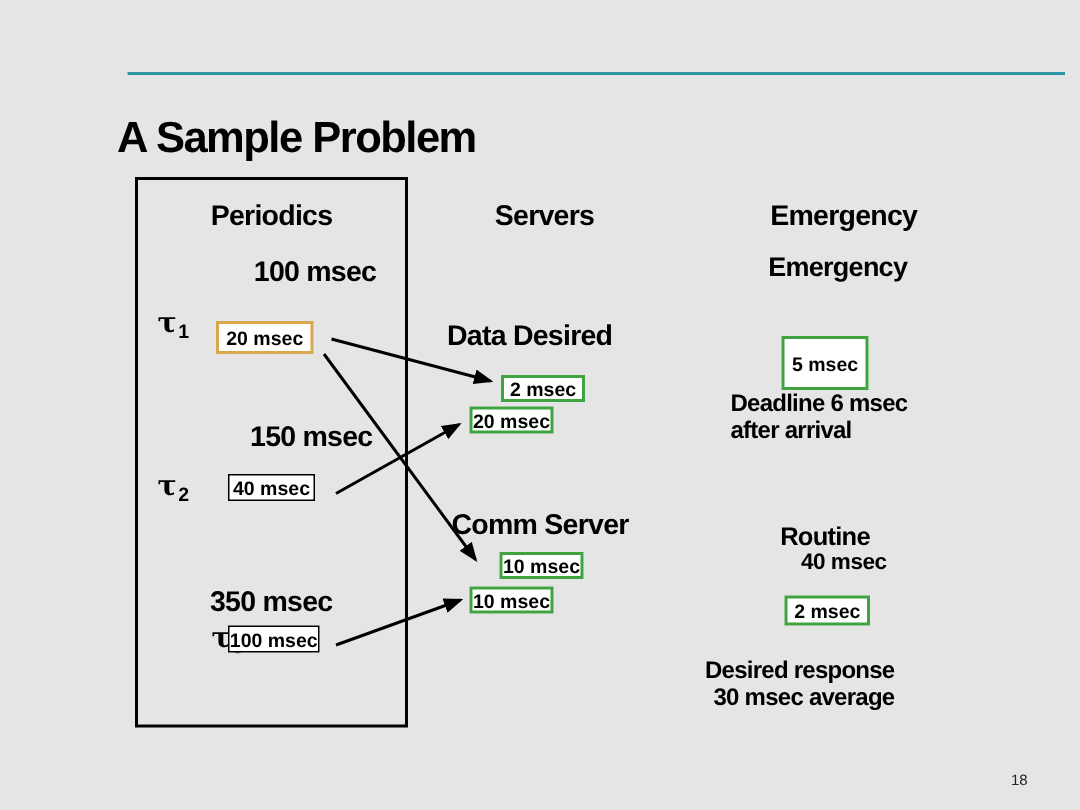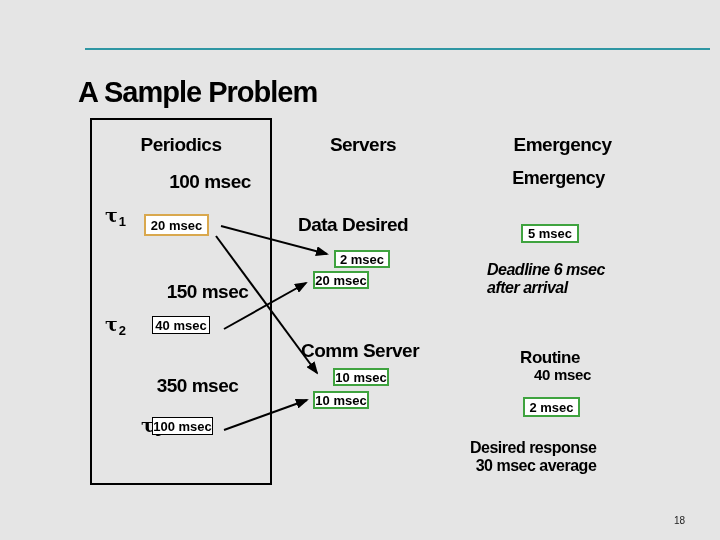--- a/index.html
+++ b/index.html
@@ -40,35 +40,35 @@
   <div class="abs colhead" style="left:490px;top:134px;width:145px;">Emergency</div>
 
   <div class="abs biglabel" style="left:150px;top:171px;width:120px;text-align:center;">100 msec</div>
   <div class="abs tauwrap" style="left:105px;top:206px;"><span class="tau">τ</span><span class="tausub">1</span></div>
   <div class="abs vbox orange" style="left:144px;top:214px;width:65px;height:22px;">20 msec</div>
 
   <div class="abs biglabel" style="left:150px;top:281px;width:115px;text-align:center;">150 msec</div>
   <div class="abs tauwrap" style="left:105px;top:315px;"><span class="tau">τ</span><span class="tausub">2</span></div>
   <div class="abs vbox black" style="left:152px;top:316px;width:58px;height:18px;">40 msec</div>
 
-  <div class="abs biglabel" style="left:140px;top:375px;width:115px;text-align:center;">350 msec</div>
+  <div class="abs biglabel" style="left:140px;top:391px;width:115px;">350 msec</div>
   <div class="abs tauwrap" style="left:105px;top:416px;margin-left:36px;"><span class="tau">τ</span><span class="tausub">3</span></div>
   <div class="abs vbox black" style="left:152px;top:417px;width:61px;height:18px;">100 msec</div>
 
   <div class="abs biglabel" style="left:298px;top:214px;">Data Desired</div>
   <div class="abs vbox green" style="left:334px;top:250px;width:56px;height:18px;">2 msec</div>
   <div class="abs vbox green" style="left:313px;top:271px;width:56px;height:18px;">20 msec</div>
 
   <div class="abs biglabel" style="left:301px;top:340px;">Comm Server</div>
   <div class="abs vbox green" style="left:333px;top:368px;width:56px;height:18px;">10 msec</div>
   <div class="abs vbox green" style="left:313px;top:391px;width:56px;height:18px;">10 msec</div>
 
   <div class="abs" style="left:496px;top:168px;width:125px;text-align:center;font-size:18px;font-weight:bold;letter-spacing:-0.5px;">Emergency</div>
-  <div class="abs vbox green" style="left:521px;top:224px;width:58px;height:19px;">5 msec</div>
-  <div class="abs note" style="left:487px;top:261px;font-style:italic;">
+  <div class="abs vbox green" style="left:521px;top:224px;width:58px;height:36px;">5 msec</div>
+  <div class="abs note" style="left:487px;top:261px;">
     <div>Deadline 6 msec</div>
     <div>after arrival</div>
   </div>
 
   <div class="abs" style="left:490px;top:348px;width:120px;text-align:center;font-size:17px;font-weight:bold;letter-spacing:-0.5px;">Routine</div>
   <div class="abs midlabel" style="left:500px;top:366px;width:125px;text-align:center;">40 msec</div>
   <div class="abs vbox green" style="left:523px;top:397px;width:57px;height:20px;">2 msec</div>
   <div class="abs note" style="left:470px;top:439px;text-align:right;">
     <div>Desired response</div>
     <div>30 msec average</div>

